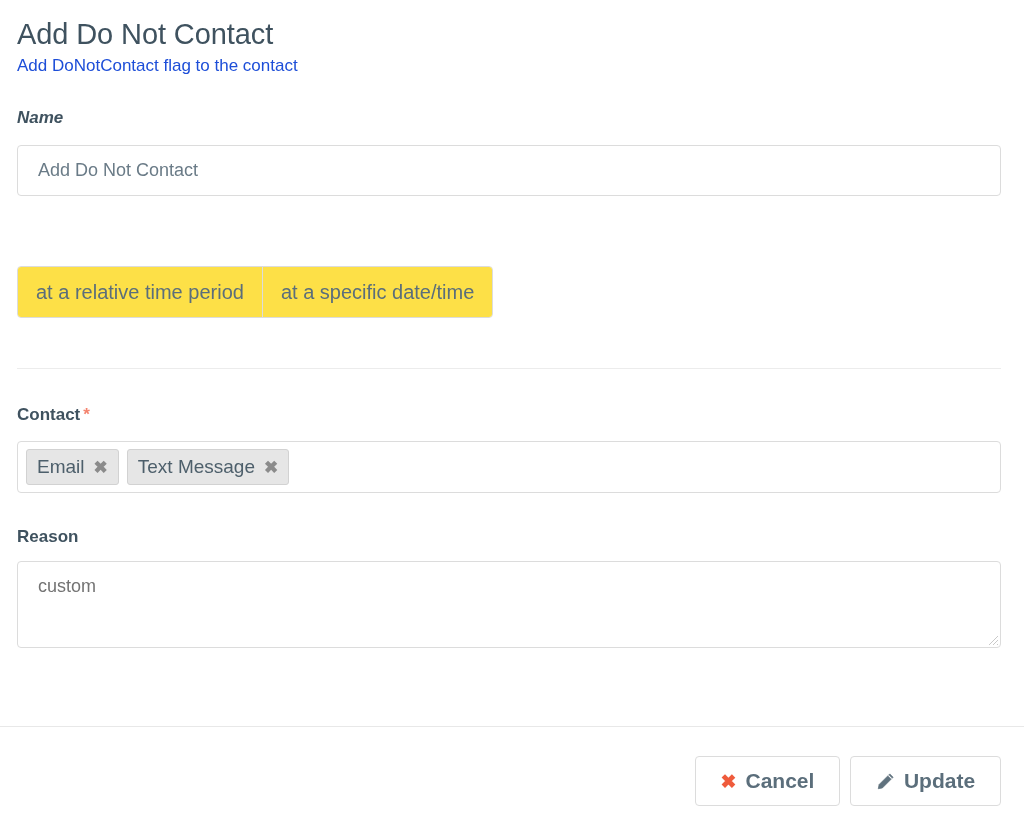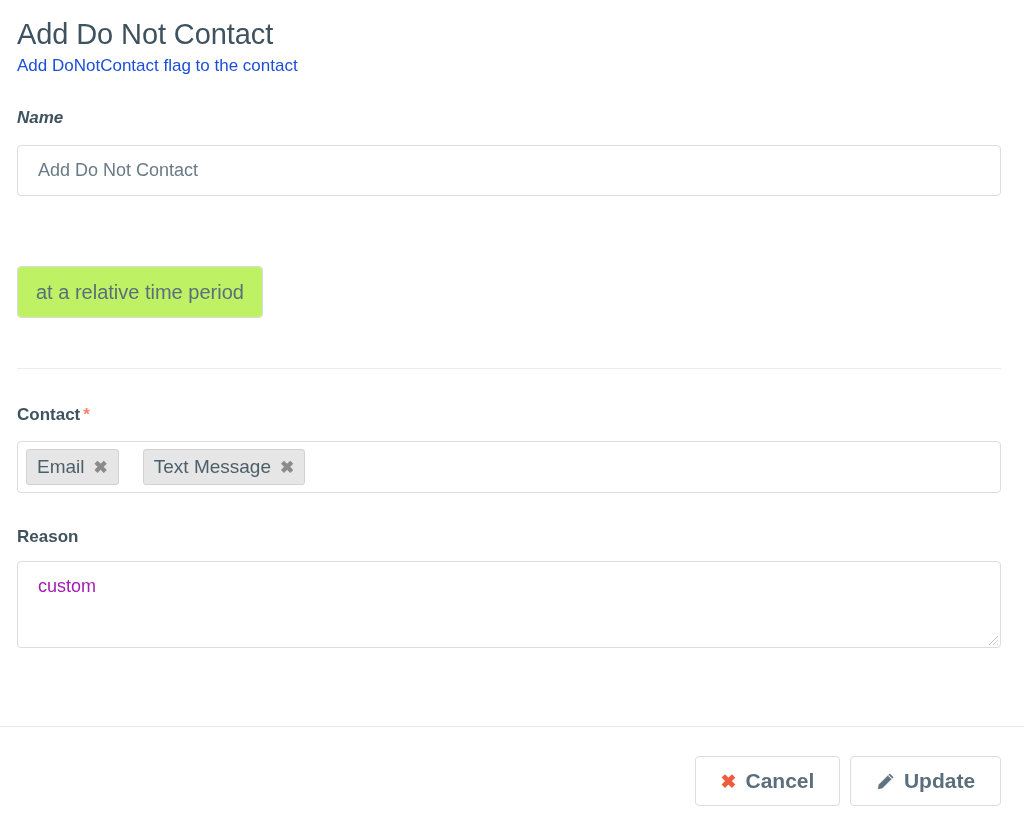--- a/index.html
+++ b/index.html
@@ -106,21 +106,21 @@
     border: 1px solid #dcdcdc;
     border-radius: 4px;
     overflow: hidden;
     background: #ffffff;
     box-sizing: border-box;
   }
   .seg-btn {
     font-family: "Liberation Sans", sans-serif;
     font-size: 20px;
     color: #5b6e7b;
-    background: #bef264;
+    background: #fde047;
     border: none;
     border-right: 1px solid #dcdcdc;
     padding: 0 18px;
     height: 50px;
     line-height: 50px;
     cursor: pointer;
     white-space: nowrap;
     box-sizing: border-box;
   }
   .seg-btn:last-child { border-right: none; }
@@ -149,21 +149,21 @@
   
   .token-field {
     position: absolute;
     box-sizing: border-box;
     background: #ffffff;
     border: 1px solid #dcdcdc;
     border-radius: 4px;
     display: flex;
     align-items: center;
     padding: 0 8px;
-    gap: 24px;
+    gap: 8px;
   }
   .token {
     display: inline-flex;
     align-items: center;
     background: #e6e6e6;
     border: 1px solid #d2d2d2;
     border-radius: 3px;
     height: 34px;
     padding: 0 10px;
     font-size: 19px;
@@ -181,21 +181,21 @@
 
   
   .reason-area {
     position: absolute;
     box-sizing: border-box;
     background: #ffffff;
     border: 1px solid #dcdcdc;
     border-radius: 4px;
     font-family: "Liberation Sans", sans-serif;
     font-size: 18px;
-    color: #a21caf;
+    color: #737373;
     padding: 14px 20px;
     resize: none;
     outline: none;
     overflow: hidden;
   }
   .resize-grip {
     position: absolute;
     width: 14px;
     height: 14px;
     pointer-events: none;
@@ -242,20 +242,21 @@
     <h1 class="title">Add Do Not Contact</h1>
     <p class="subtitle">Add DoNotContact flag to the contact</p>
   </div>
 
   <div class="field-label" style="left:17px; top:107px;font-style:italic;">Name</div>
   <input class="text-input" type="text" style="left: 17px; top: 145px; width: 984px; height: 51px;" value="Add Do Not Contact">
 
 
   <div class="btn-group" style="left:17px; top:266px; height:52px;">
     <button class="seg-btn">at a relative time period</button>
+    <button class="seg-btn">at a specific date/time</button>
   </div>
 
   <div class="divider-inset" style="top:368px;"></div>
 
   <div class="field-label" style="left:17px; top:404px;">
     <span>Contact</span><span class="req-star">*</span>
   </div>
 
   <div class="token-field" style="left:17px; top:441px; width:984px; height:52px;">
     <span class="token">

